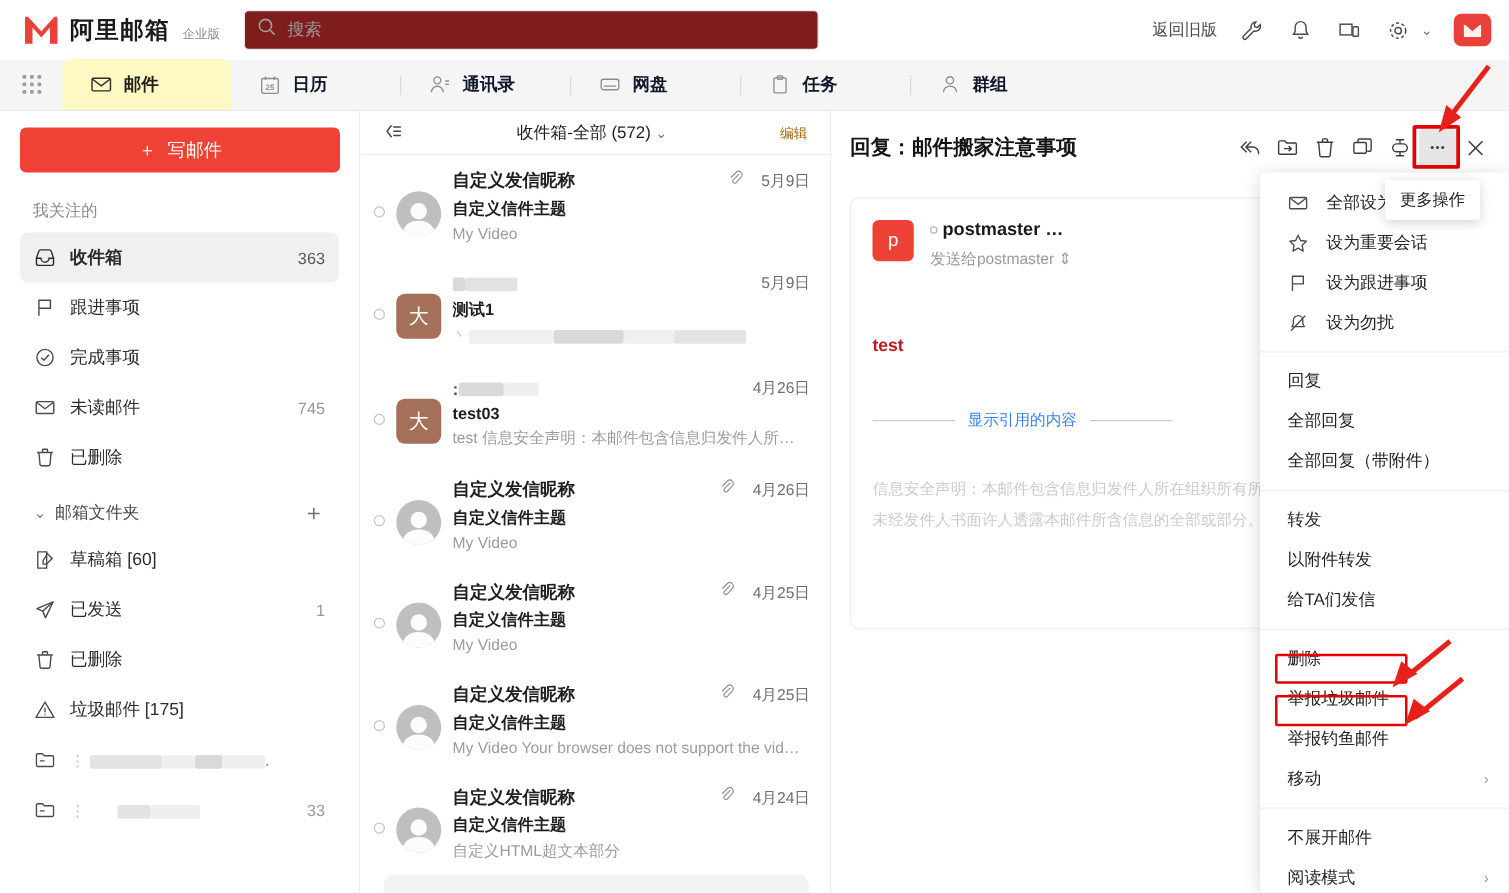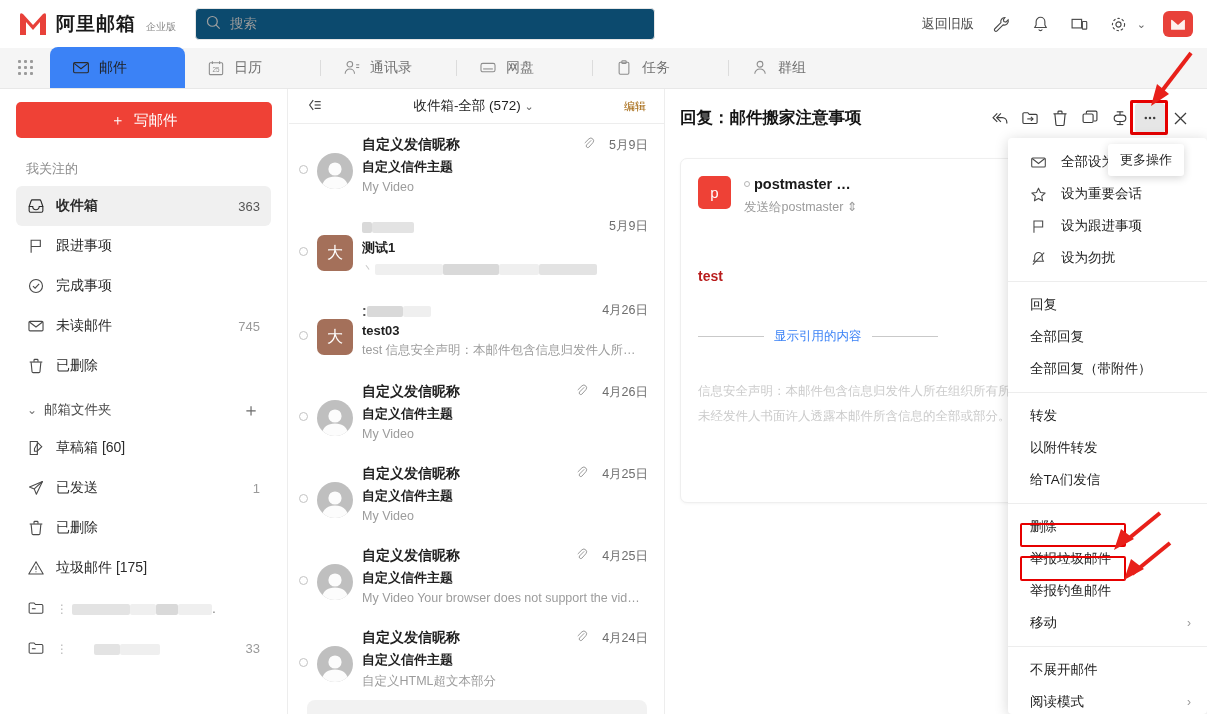--- a/index.html
+++ b/index.html
@@ -20,21 +20,21 @@
   }
   .brand { display: flex; align-items: center; padding-left: 18px; gap: 8px; }
   .logo-m { width: 30px; height: 26px; }
   .brand-name {
     font-size: 19px; font-weight: bold; letter-spacing: 1px; color: #1a1a1a;
   }
   .brand-sub { font-size: 10px; color: #8a8a8a; margin-left: 2px; padding-top: 5px; }
   .search-wrap { margin-left: 19px; }
   .search-box {
     width: 460px; height: 32px; border: 1px solid #e6e6e6; border-radius: 4px;
-    background: #0c4a6e; display: flex; align-items: center; padding: 0 10px; gap: 9px;
+    background: #7f1d1d; display: flex; align-items: center; padding: 0 10px; gap: 9px;
   }
   .search-ph { font-size: 13.5px; color: #9a9a9a; }
   .top-right {
     margin-left: auto; display: flex; align-items: center; gap: 17px; padding-right: 14px;
   }
   .oldver { font-size: 13px; color: #4a4a4a; cursor: pointer; }
   .ticon { width: 22px; height: 22px; display: flex; align-items: center; justify-content: center; cursor: pointer; }
   .chev-small { font-size: 11px; color: #666; margin-left: -10px; }
   .avatar-top {
     width: 30px; height: 26px; border-radius: 6px; background: #e8413a;
@@ -45,26 +45,26 @@
   .navbar {
     position: absolute; left: 0; top: 48px; width: 1207px; height: 41px;
     background: #f5f5f5; display: flex; align-items: flex-end;
     border-bottom: 1px solid #e8e8e8;
   }
   .grid-btn { width: 50px; height: 41px; display:flex; align-items:center; justify-content:center; cursor:pointer;}
   .grid-dots { display: grid; grid-template-columns: repeat(3, 3px); gap: 3px; }
   .grid-dots i { width: 3px; height: 3px; background: #9b9b9b; display: block; border-radius: 1px;}
   .tab {
     height: 41px; display: flex; align-items: center; gap: 9px;
-    padding: 0 22px; font-size: 14px; color: #737373; cursor: pointer;
-    position: relative; min-width: 135px;
+    padding: 0 22px; font-size: 14px; color: #0f172a; cursor: pointer;
+    position: relative; min-width: 135px; font-weight: bold;
   }
   .tab.active {
-    background: #3b82f6; color: #1f1f1f; border-radius: 8px 8px 0 0;
-    font-weight: 400;
+    background: #fef9c3; color: #1f1f1f; border-radius: 8px 8px 0 0;
+    font-weight: 700;
   }
   .tab-sep { width:1px; height:16px; background:#dcdcdc; align-self:center; }
 
   
   .sidebar {
     position: absolute; left: 0; top: 89px; width: 288px; height: 625px;
     background: #fff; border-right: 1px solid #ededed; padding: 0 16px;
   }
   .compose {
     margin-top: 13px; width: 256px; height: 36px; background: #ef4136;

